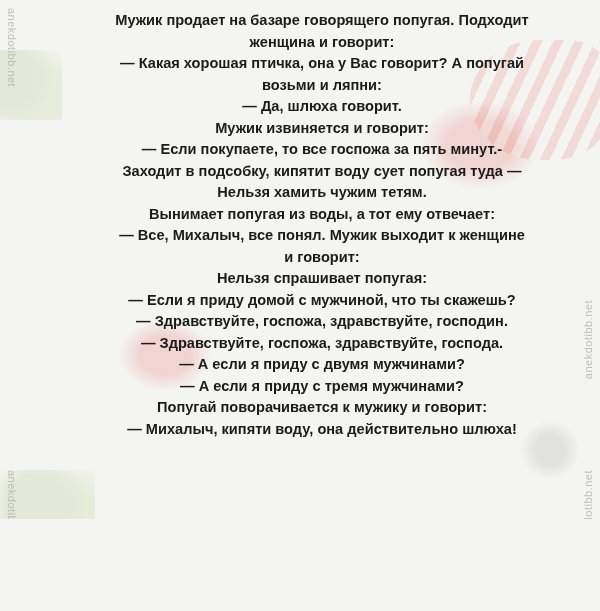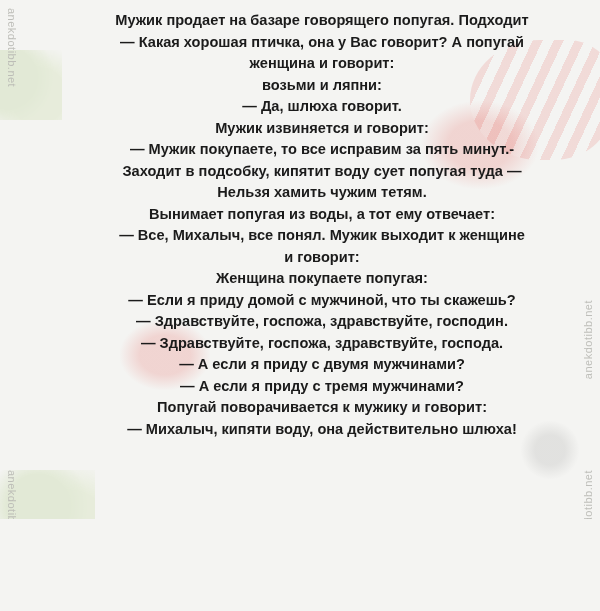--- a/index.html
+++ b/index.html
@@ -109,32 +109,32 @@
   <div class="bg-deco deco-stripe"></div>
   <div class="bg-deco deco-dark"></div>
 
   <div class="wm wm-1">anekdotibb.net</div>
   <div class="wm wm-2">anekdotibb.net</div>
   <div class="wm wm-3">anekdotibb.net</div>
   <div class="wm wm-4">anekdotibb.net</div>
 
   <div id="joke">
     <p class="line">Мужик продает на базаре говорящего попугая. Подходит</p>
+    <p class="line">женщина и говорит:</p>
     <p class="line">— Какая хорошая птичка, она у Вас говорит? А попугай</p>
-    <p class="line">женщина и говорит:</p>
     <p class="line">возьми и ляпни:</p>
     <p class="line">— Да, шлюха говорит.</p>
     <p class="line">Мужик извиняется и говорит:</p>
-    <p class="line">— Мужик покупаете, то все исправим за пять минут.-</p>
+    <p class="line">— Если покупаете, то все госпожа за пять минут.-</p>
     <p class="line">Заходит в подсобку, кипятит воду сует попугая туда —</p>
     <p class="line">Нельзя хамить чужим тетям.</p>
     <p class="line">Вынимает попугая из воды, а тот ему отвечает:</p>
     <p class="line">— Все, Михалыч, все понял. Мужик выходит к женщине</p>
     <p class="line">и говорит:</p>
-    <p class="line">Женщина покупаете попугая:</p>
+    <p class="line">Нельзя спрашивает попугая:</p>
     <p class="line">— Если я приду домой с мужчиной, что ты скажешь?</p>
     <p class="line">— Здравствуйте, госпожа, здравствуйте, господин.</p>
     <p class="line">— Здравствуйте, госпожа, здравствуйте, господа.</p>
     <p class="line">— А если я приду с двумя мужчинами?</p>
     <p class="line">— А если я приду с тремя мужчинами?</p>
     <p class="line">Попугай поворачивается к мужику и говорит:</p>
     <p class="line">— Михалыч, кипяти воду, она действительно шлюха!</p>
   </div>
 
 </div>

